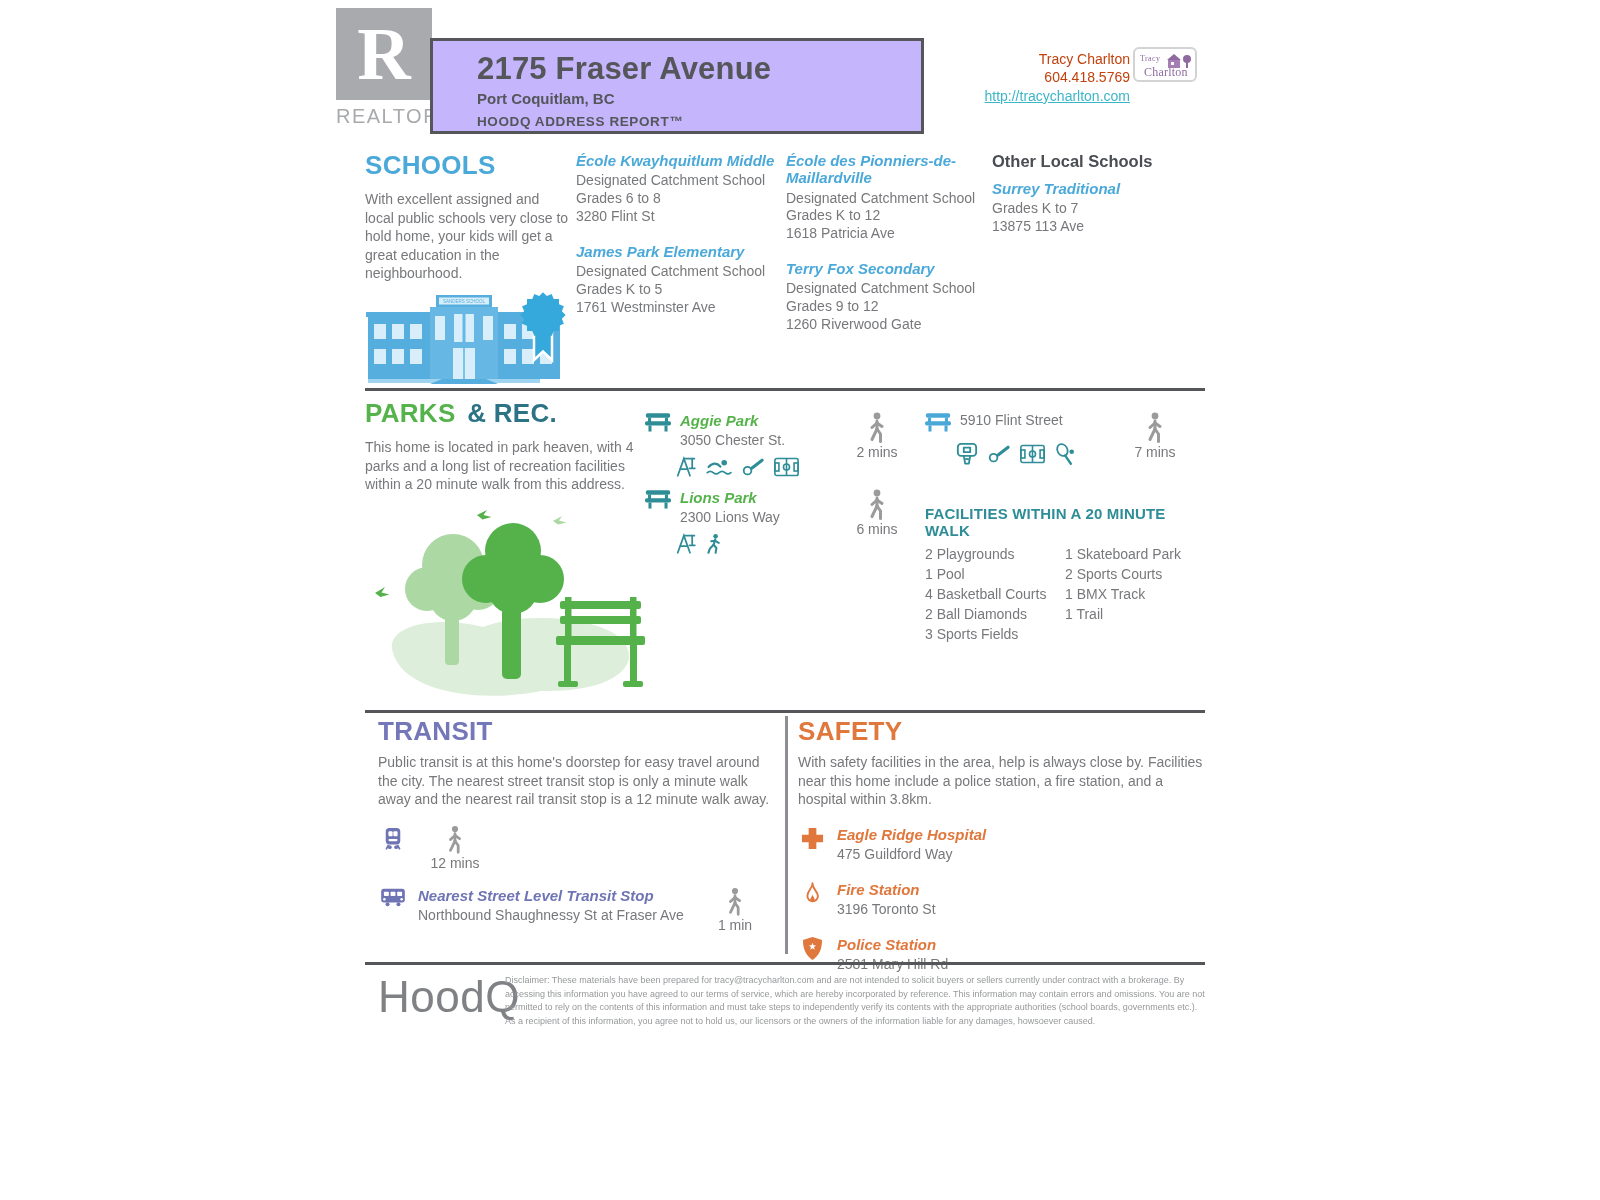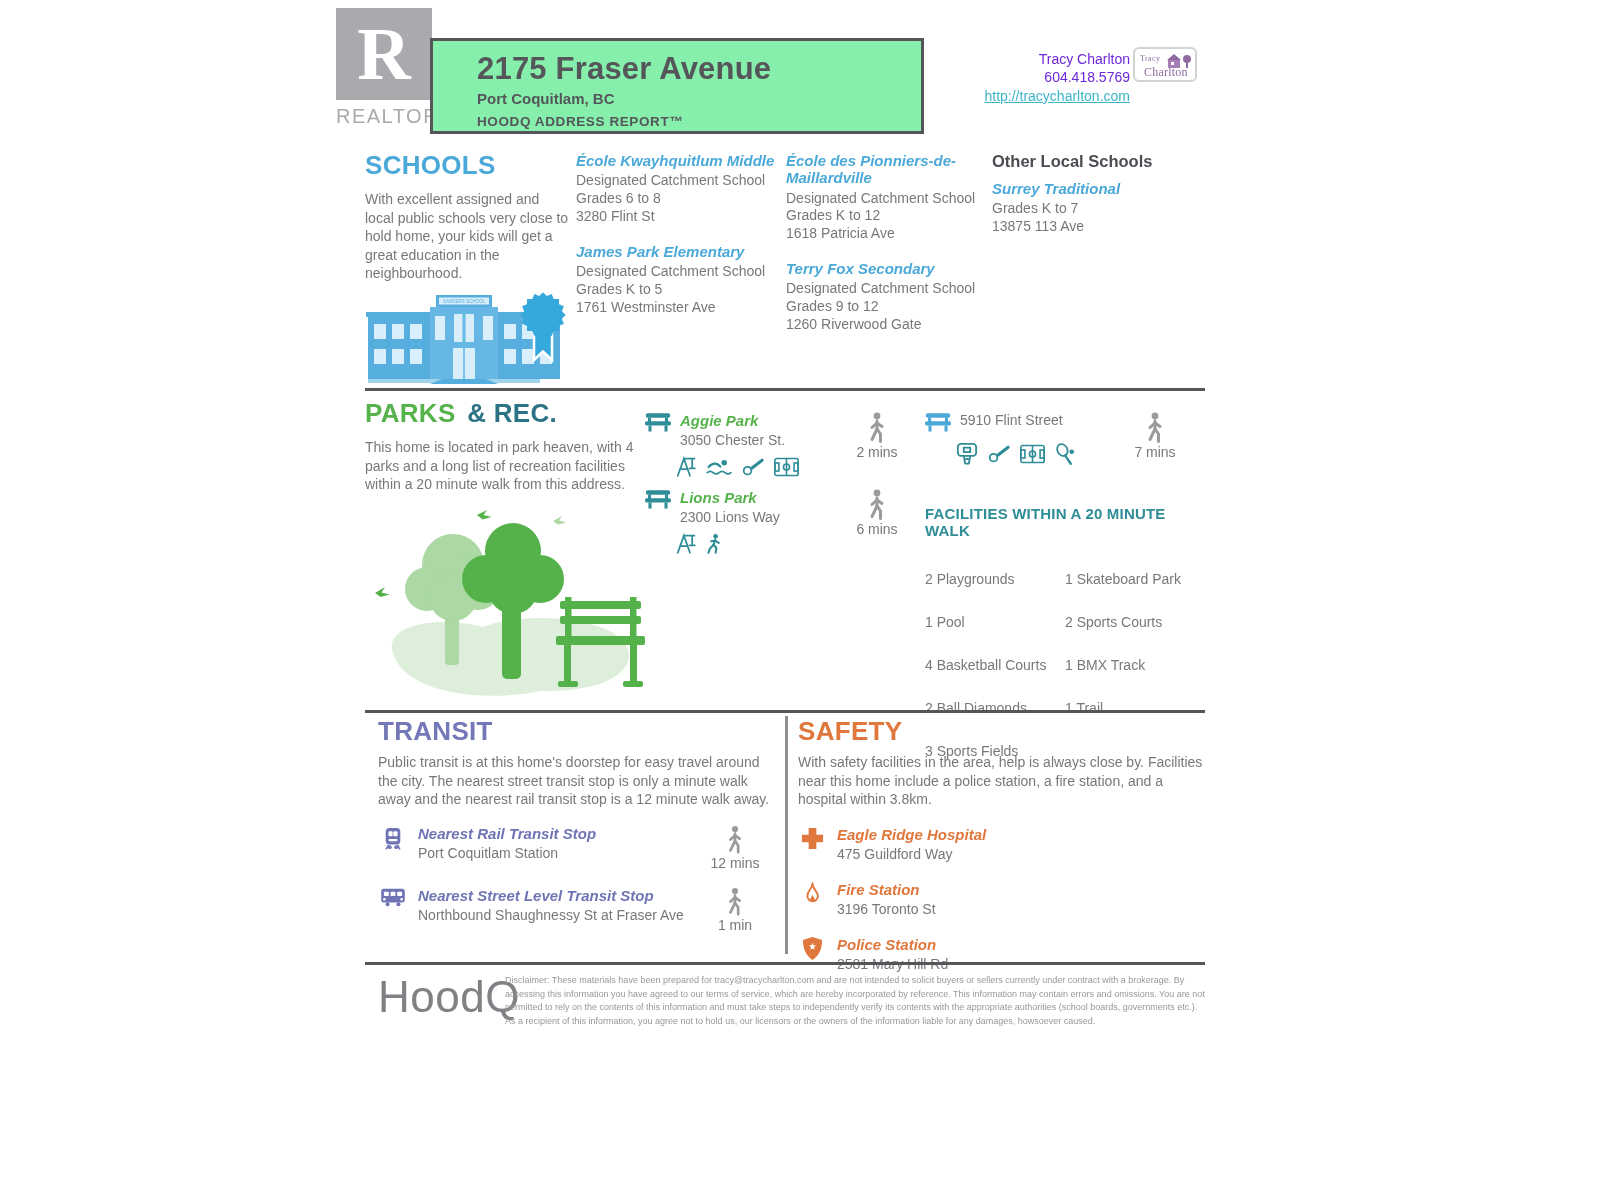--- a/index.html
+++ b/index.html
@@ -7,25 +7,25 @@
     width:1600px;height:1200px;background:#ffffff;position:relative;
     font-family:"Liberation Sans", sans-serif;color:#77787b;overflow:hidden;
   }
   .abs{position:absolute;}
 
   
   .realtor-box{width:96px;height:92px;background:#a8aaad;display:flex;align-items:center;justify-content:center;}
   .realtor-r{font-family:"Liberation Serif",serif;font-weight:bold;font-size:74px;color:#ffffff;line-height:1;}
   .realtor-label{margin-top:5px;font-size:20px;letter-spacing:1.5px;color:#a8aaad;}
   .realtor-label sup{font-size:10px;}
-  .title-box{width:494px;height:96px;border:3px solid #55565a;box-sizing:border-box;padding:10px 0 0 44px;background:#86efac;}
+  .title-box{width:494px;height:96px;border:3px solid #55565a;box-sizing:border-box;padding:10px 0 0 44px;background:#c4b5fd;}
   .title-addr{font-size:31px;font-weight:bold;color:#55565a;letter-spacing:0.2px;}
   .title-city{font-size:15px;font-weight:bold;color:#55565a;margin-top:3px;}
   .title-report{font-size:13.5px;font-weight:bold;color:#55565a;margin-top:7px;letter-spacing:0.6px;}
-  .agent-block{width:148px;text-align:right;font-size:14px;line-height:1.3;color:#6d28d9;}
+  .agent-block{width:148px;text-align:right;font-size:14px;line-height:1.3;color:#c2410c;}
   .agent-url{font-size:14px;color:#3db5c9;text-decoration:underline;}
   .agent-badge{width:64px;height:35px;border:2px solid #d2d3d5;border-radius:6px;background:#fff;box-sizing:border-box;position:relative;}
   .agent-badge .tb1{position:absolute;left:5px;top:5px;font-family:"Liberation Serif",serif;font-size:8px;color:#8f6aa0;letter-spacing:0.4px;}
   .agent-badge .tb2{position:absolute;left:9px;top:16px;font-family:"Liberation Serif",serif;font-size:12px;color:#8f6aa0;letter-spacing:0.2px;}
 
   
   .sec-title{font-size:26px;font-weight:bold;letter-spacing:0.3px;}
   .intro{font-size:14px;line-height:1.33;color:#77787b;margin-top:9px;}
   .divider{height:3px;background:#55565a;}
   .entry-name{font-weight:bold;font-size:15px;line-height:1.15;margin-bottom:3px;font-style:italic;}
@@ -40,21 +40,21 @@
   .c-green{color:#56b34c;}
   .c-teal{color:#2e8d97;}
   .c-tealdark{color:#2b7385;}
   .park-head{display:flex;gap:9px;align-items:flex-start;}
   .park-icons{margin-left:31px;margin-top:6px;display:flex;gap:9px;align-items:center;}
   .walk{width:74px;text-align:center;font-size:14px;color:#77787b;}
   .walk svg{display:block;margin:0 auto;}
   .fac-title{font-size:15px;font-weight:bold;color:#2e8d97;letter-spacing:0.2px;margin-bottom:7px;}
   .fac-cols{display:flex;}
   .fac-col{font-size:14px;line-height:1.28;color:#77787b;}
-  .fac-col div{margin-bottom:2px;margin-top:25px;}
+  .fac-col div{margin-bottom:2px;}
 
   
   .c-purple{color:#7478b8;}
   .c-purple2{color:#6f74b5;}
   .c-orange{color:#e0773c;}
   .stop-row{display:flex;gap:10px;margin-top:16px;align-items:flex-start;}
   .stop-icon{width:30px;flex:0 0 30px;display:flex;justify-content:center;}
   .stop-text{flex:1;}
   .vdivider{width:3px;background:#8d8f92;}
   .safe-row{display:flex;gap:11px;margin-top:17px;align-items:flex-start;}
@@ -434,24 +434,20 @@
       <svg width="20" height="27" viewBox="0 0 22 28">
           <rect x="3" y="2.5" width="16" height="18" rx="4" fill="currentColor"></rect>
           <rect x="6" y="6" width="4.6" height="5.4" rx="1" fill="#fff"></rect>
           <rect x="11.4" y="6" width="4.6" height="5.4" rx="1" fill="#fff"></rect>
           <rect x="6" y="14.5" width="10" height="2.4" rx="1.2" fill="#fff"></rect>
           <circle cx="7.5" cy="23.5" r="2.1" fill="currentColor"></circle>
           <circle cx="14.5" cy="23.5" r="2.1" fill="currentColor"></circle>
           <path d="M6 21 L3.5 26 M16 21 L18.5 26" stroke="currentColor" stroke-width="1.8"></path>
         </svg>
     </span>
-    <div class="stop-text">
-      <div class="entry-name c-purple2">Nearest Rail Transit Stop</div>
-      <div class="entry-line">Port Coquitlam Station</div>
-    </div>
     <div class="walk">
       <span style="color:#9b9b9b;"><svg width="20" height="30" viewBox="0 0 22 32">
             <circle cx="11" cy="4" r="3.4" fill="currentColor"></circle>
             <g stroke="currentColor" stroke-width="3" fill="none" stroke-linecap="round" stroke-linejoin="round">
               <path d="M11 9 L11 17"></path>
               <path d="M11 11 L6 15.5"></path>
               <path d="M11 11 L16 14.5"></path>
               <path d="M11 17 L6 27.5"></path>
               <path d="M11 17 L14.5 22 L14.5 29.5"></path>
             </g>

